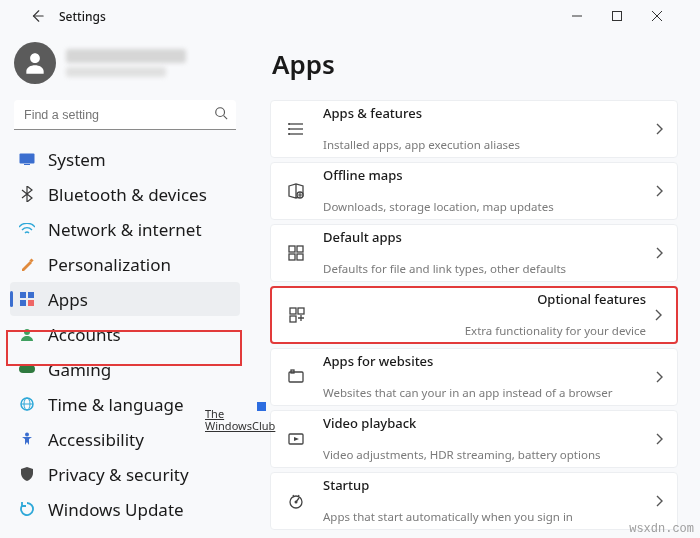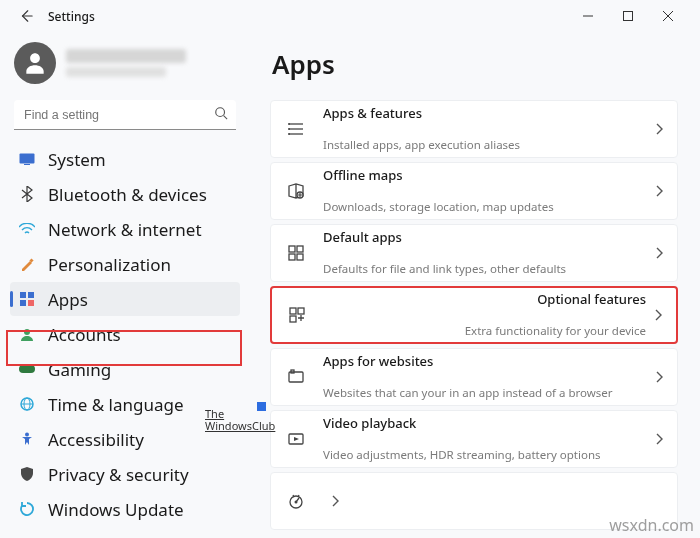--- a/index.html
+++ b/index.html
@@ -1,18 +1,18 @@
 <!DOCTYPE html>
 <html><head>
 <meta charset="utf-8">
 <style>
   * { box-sizing: border-box; margin: 0; padding: 0; }
   html, body { width: 700px; height: 538px; font-family: "Segoe UI", system-ui, sans-serif; background: #f8f9fb; color: #1a1a1a; overflow: hidden; }
   .window { width: 700px; height: 538px; display: flex; flex-direction: column; background: #f8f9fb; }
-  .titlebar { height: 32px; display: flex; align-items: center; padding: 0 12px; }
+  .titlebar { height: 32px; display: flex; align-items: center; padding: 0 23px; }
   .titlebar .back { width: 28px; height: 28px; display: flex; align-items: center; justify-content: center; margin-right: 8px; }
   .titlebar .title { font-size: 12px; font-weight: 500; }
   .winctrls { margin-left: auto; display: flex; }
   .winctrls .wc { width: 40px; height: 28px; display: flex; align-items: center; justify-content: center; }
   .body { flex: 1; display: flex; overflow: hidden; }
   .sidebar { width: 248px; padding: 0 8px 0 10px; display: flex; flex-direction: column; }
   .profile { display: flex; align-items: center; padding: 10px 4px 16px 4px; }
   .avatar { width: 42px; height: 42px; border-radius: 50%; background: #5b5b5b; display: flex; align-items: center; justify-content: center; }
   .avatar svg path { fill: #fff; }
   .profile-text { margin-left: 10px; }
@@ -32,21 +32,21 @@
   .cards { display: flex; flex-direction: column; gap: 4px; }
   .card { background: #fff; border: 1px solid #eceef1; border-radius: 4px; height: 58px; display: flex; align-items: center; padding: 0 14px; position: relative; }
   .card .cicon { width: 22px; height: 22px; display: flex; align-items: center; justify-content: center; margin-right: 16px; }
   .card .ctxt { flex: 1; }
   .card .ctxt .ctitle { font-size: 13px; font-weight: 500; line-height: 1.25; }
   .card .ctxt .csub { font-size: 11.5px; color: #7a7a7a; line-height: 1.25; margin-top: 17px; }
   .card .chev { margin-left: 8px; }
   .red-box-card { border: 2.5px solid #e23a3a !important; text-align: right; }
   .watermark { position: absolute; left: 205px; top: 408px; font-size: 11px; color: #333; line-height: 1.1; pointer-events: none; text-decoration: underline; }
   .watermark .twc-box { position: absolute; left: 52px; top: -6px; width: 9px; height: 9px; background: #2d6de0; }
-  .attribution { position: absolute; right: 6px; bottom: 2px; font-size: 16px; color: #9e9e9e; }
+  .attribution { position: absolute; right: 6px; bottom: 2px; font-size: 12px; color: #9e9e9e; font-family: Liberation Mono, monospace; }
   svg { display: block; }
 </style>
 </head>
 <body>
 
 <div class="window">
   <div class="titlebar">
     <div class="back">
       <svg width="14" height="14" viewBox="0 0 16 16">
           <path d="M10 2 L4 8 L10 14" stroke="#333" stroke-width="1.3" fill="none" stroke-linecap="round"></path>
@@ -316,20 +316,24 @@
           </div>
           <div class="card">
             <span class="cicon">
               <svg width="18" height="18" viewBox="0 0 18 18">
                 <circle cx="9" cy="10" r="6" stroke="#444" stroke-width="1.3" fill="none"></circle>
                 <circle cx="9" cy="10" r="1.5" fill="#444"></circle>
                 <path d="M9 10L12 6" stroke="#444" stroke-width="1.3"></path>
                 <path d="M6 3l1 2M12 3l-1 2" stroke="#444" stroke-width="1.3"></path>
               </svg>
             </span>
+    <div class="ctxt">
+              <div class="ctitle">Startup</div>
+    <div class="csub">Apps that start automatically when you sign in</div>
+            </div>
     <span class="chev">
               <svg width="8" height="12" viewBox="0 0 8 12">
                 <path d="M2 1l5 5-5 5" stroke="#555" stroke-width="1.4" fill="none"></path>
               </svg>
             </span>
           </div>
         </div>
     </div>
   </div>
 </div>

